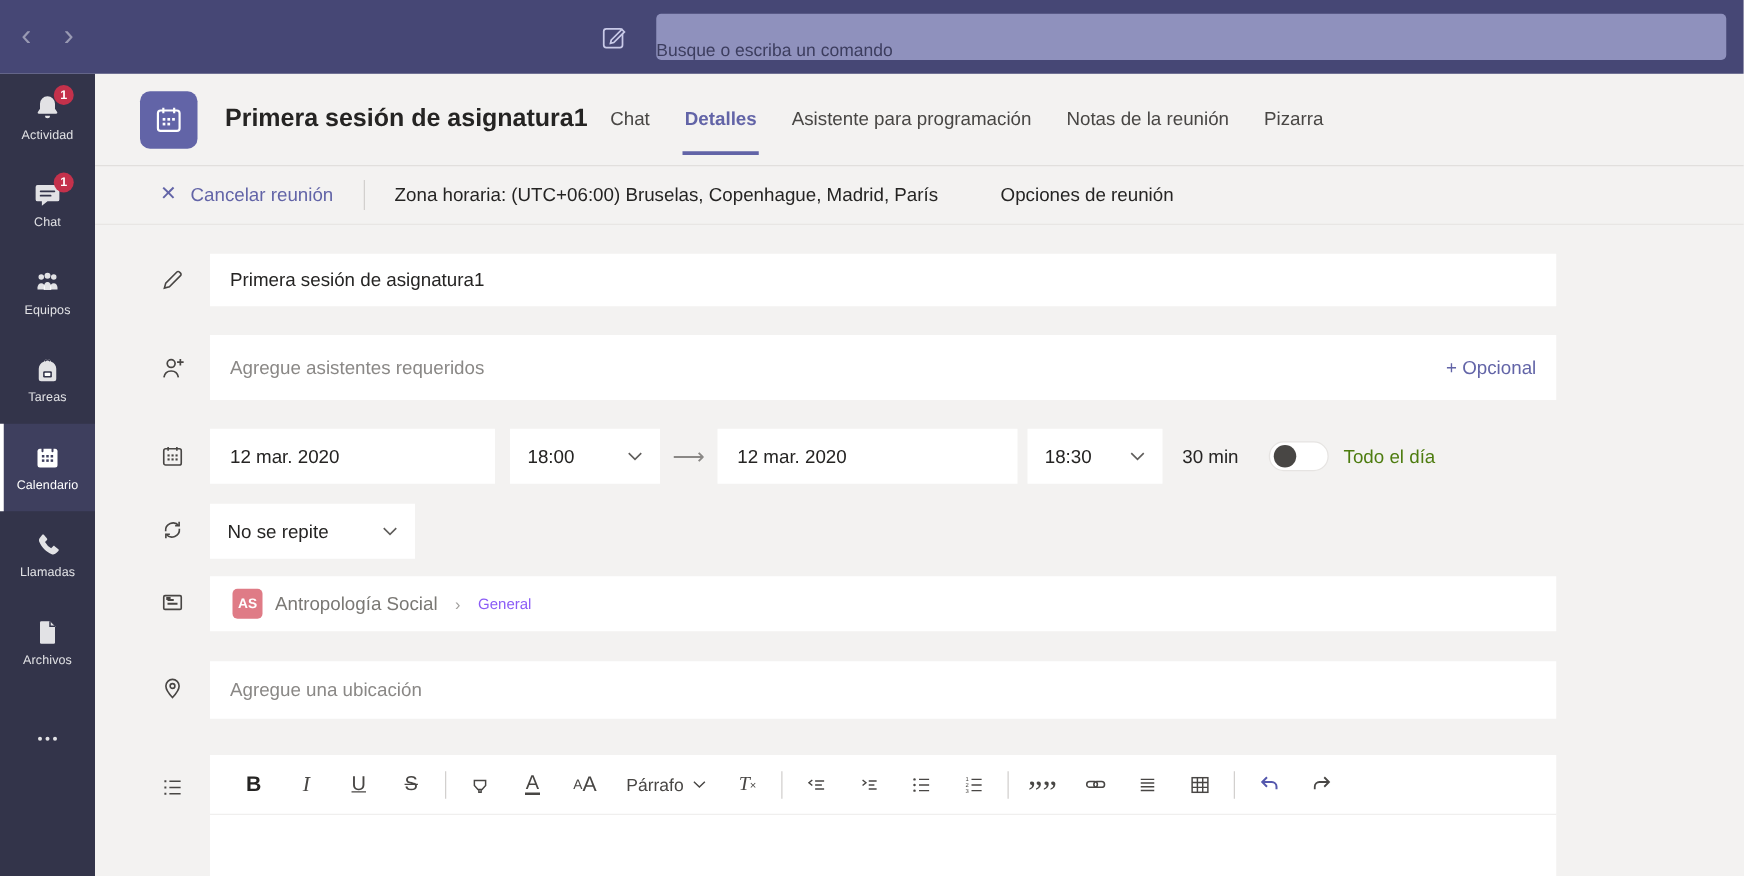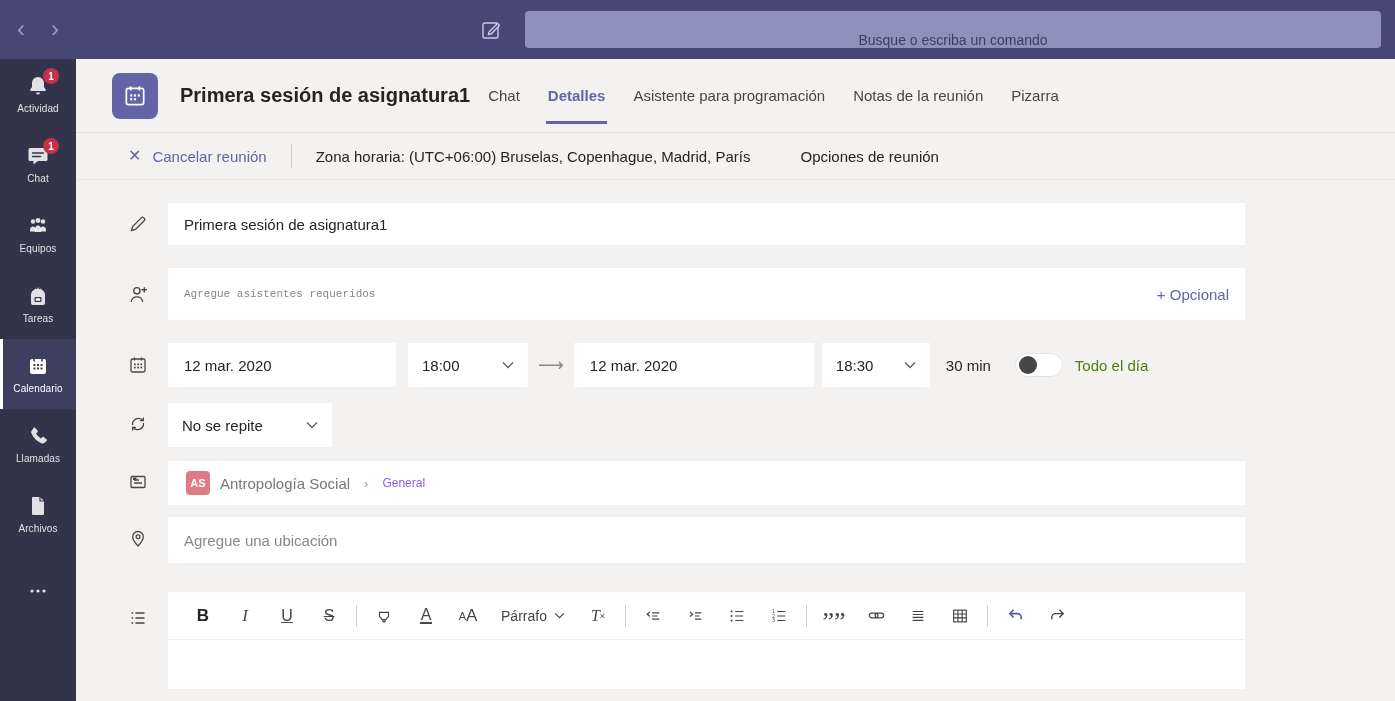--- a/index.html
+++ b/index.html
@@ -7,21 +7,21 @@
   body { font-family:"Liberation Sans", sans-serif; background:#f3f2f1; position:relative; }
 
   
   .topbar { position:absolute; top:0; left:0; width:1395px; height:59px; background:#464775; z-index:20; }
   .nav-arrow { position:absolute; top:17px; width:26px; height:26px; color:rgba(255,255,255,.45);
                font-size:24px; line-height:24px; text-align:center; cursor:pointer; }
   .nav-back { left:8px; } .nav-fwd { left:42px; }
   .compose-btn { position:absolute; left:479px; top:18px; width:24px; height:24px; color:#c9cae8; }
   .search-box { position:absolute; left:525px; top:11px; width:856px; height:37px;
                 background:#8f91bd; border-radius:4px; display:flex; }
-  .search-box input { flex:1; background:transparent; border:none; outline:none; text-align:center;
+  .search-box input { flex:1; background:transparent; border:none; outline:none; text-align:left;
                       font-size:14px; color:#4c1d95; font-family:"Liberation Sans",sans-serif;margin-top:20px; }
   .search-box input::placeholder { color:#3c3d5e; opacity:1; }
 
   
   .sidebar { position:absolute; top:59px; left:0; width:76px; height:642px; background:#33344a; z-index:10; }
   .side-item { width:76px; height:70px; display:flex; flex-direction:column; align-items:center;
                justify-content:center; gap:5px; color:rgba(255,255,255,.86); cursor:pointer; position:relative;
                border-left:3px solid transparent; padding-right:3px; }
   .side-item.selected { background:#3e3f5e; border-left:3px solid #ffffff; color:#ffffff; }
   .side-item .icon-wrap { position:relative; width:24px; height:24px; }
@@ -61,22 +61,22 @@
   .row-icon svg { display:block; }
   input.box, .box { background:#fff; border:none; outline:none; font-size:15px;
                     font-family:"Liberation Sans",sans-serif; color:#252423; }
   input.box::placeholder { color:#8a8886; opacity:1; }
 
   .title-row { margin-bottom:23px; }
   .title-input { flex:1; height:42px; padding:0 16px; }
 
   .attendees-row { margin-bottom:23px; }
   .attendees-box { flex:1; height:52px; background:#fff; display:flex; align-items:center; padding:0 16px; }
-  .attendees-box input { flex:1; border:none; outline:none; font-size:11px; background:transparent;
-                         font-family:Liberation Mono, monospace; }
+  .attendees-box input { flex:1; border:none; outline:none; font-size:15px; background:transparent;
+                         font-family:Liberation Sans, sans-serif; }
   .attendees-box input::placeholder { color:#8a8886; opacity:1; }
   .optional-link { color:#6264a7; font-size:15px; cursor:pointer; white-space:nowrap; }
 
   .schedule-row { margin-bottom:16px; align-items:center; }
   .schedule-row .row-icon { padding-top:0; align-self:center; }
   .date-input { width:228px; height:44px; padding:0 16px; }
   .date-input.end { width:240px; }
   .select-box { height:44px; background:#fff; display:flex; align-items:center;
                 justify-content:space-between; padding:0 14px; cursor:pointer; font-size:15px; color:#252423; }
   .time-select { width:120px; margin-left:12px; }
@@ -85,21 +85,21 @@
   .duration { margin-left:16px; font-size:15px; color:#252423; }
   .toggle { margin-left:24px; width:48px; height:24px; border-radius:12px; background:#fff;
             border:1px solid #e6e4e2; position:relative; cursor:pointer; flex:none; }
   .toggle .knob { position:absolute; left:3px; top:2px; width:18px; height:18px; border-radius:50%;
                   background:#484644; }
   .allday-label { margin-left:12px; font-size:15px; color:#4d7c0f; }
 
   .recurrence-row { margin-bottom:14px; }
   .recurrence-select { width:164px; }
 
-  .channel-row { margin-bottom:12px; }
+  .channel-row { margin-bottom:24px; }
   .channel-bar { flex:1; height:44px; background:#fff; display:flex; align-items:center;
                  padding:0 18px; cursor:pointer; }
   .avatar { width:24px; height:24px; border-radius:4px; background:#df7b86; color:#fff; font-size:11px;
             font-weight:bold; display:flex; align-items:center; justify-content:center; flex:none; }
   .channel-team { margin-left:10px; font-size:15px; color:#7a7874; }
   .channel-sep { margin:0 14px; color:#a19f9d; font-size:13px; }
   .channel-name { font-size:12px; color:#8b5cf6; }
 
   .location-row { margin-bottom:29px; }
   .location-input { flex:1; height:46px; padding:16px 16px; }

